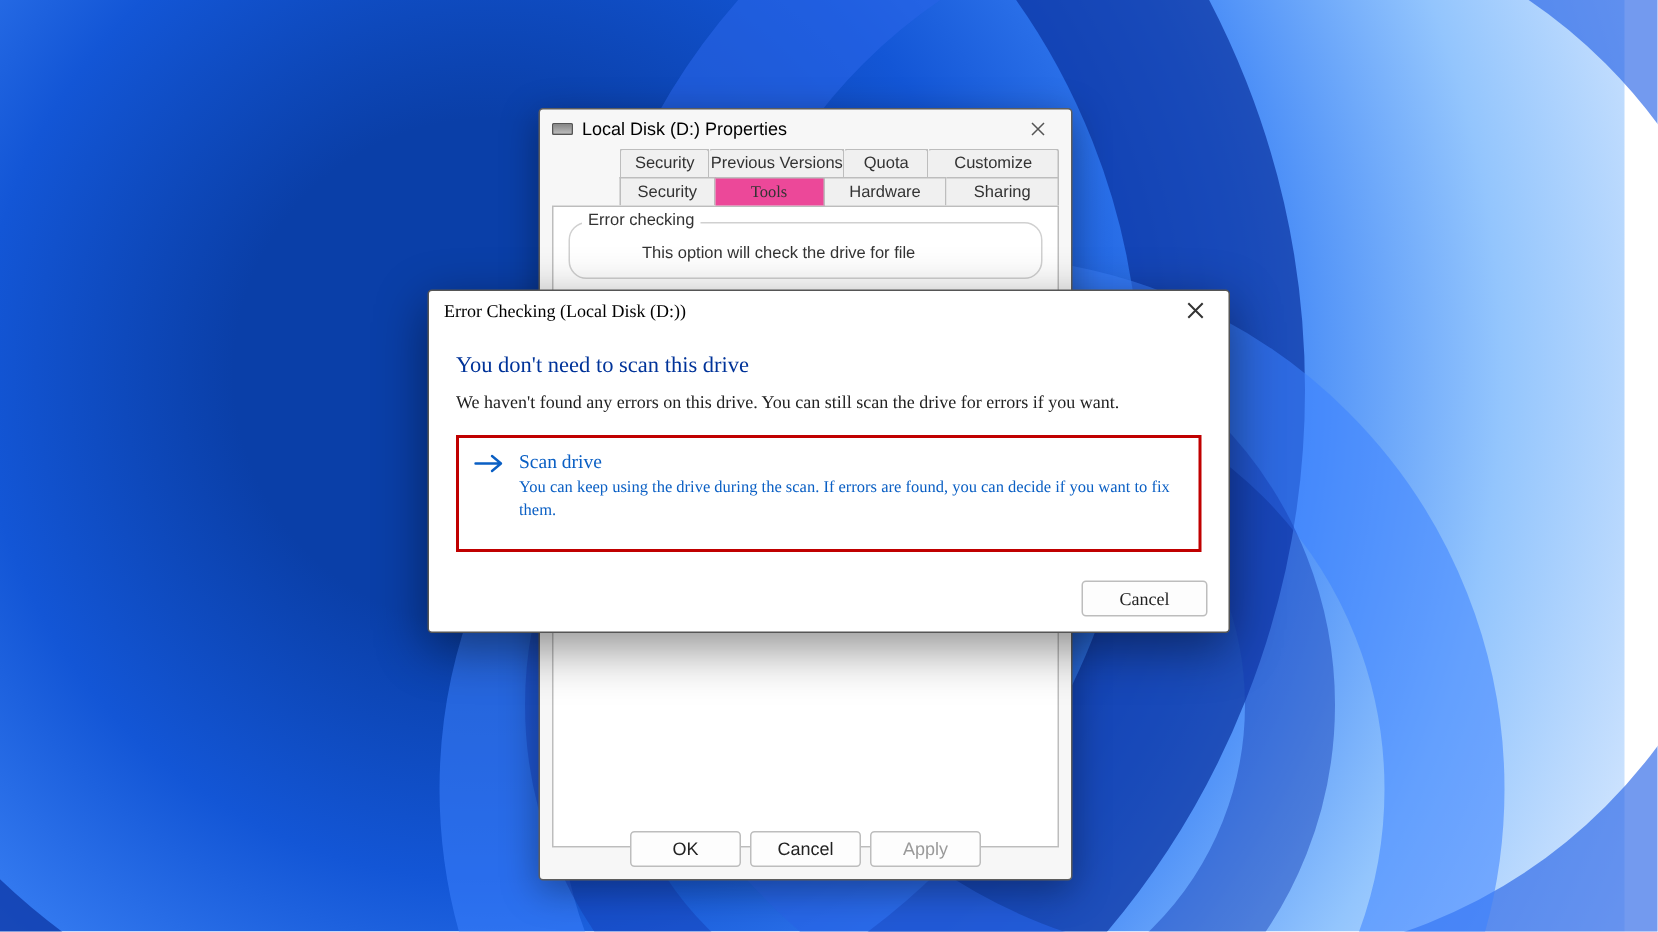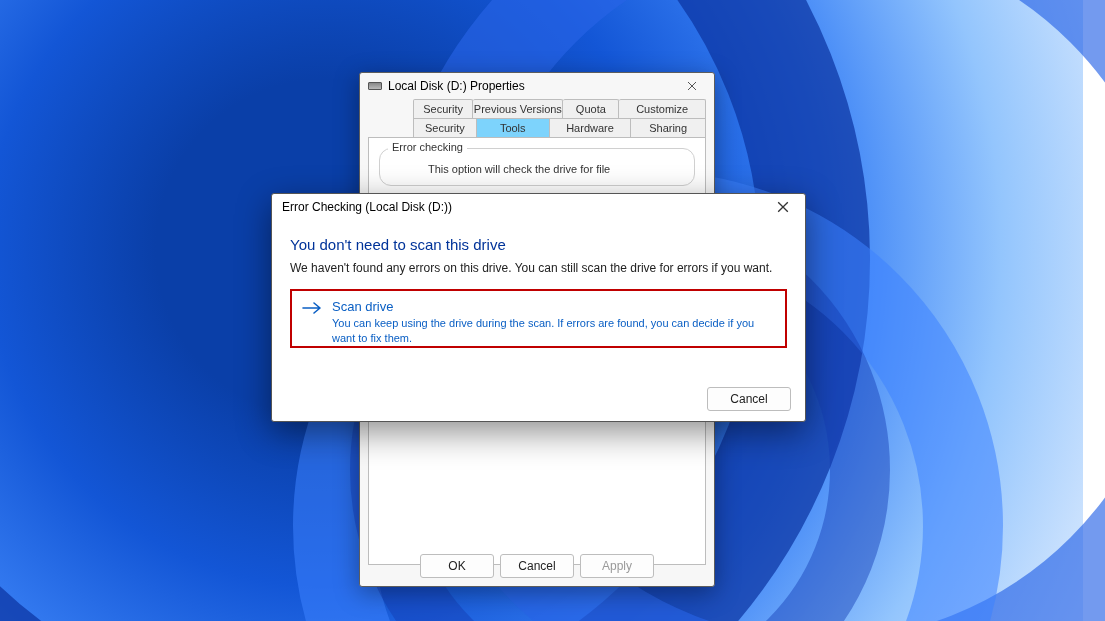--- a/index.html
+++ b/index.html
@@ -14,38 +14,38 @@
   .props-titlebar{height:26px;display:flex;align-items:center;padding:0 2px 0 8px;}
   .drive-icon{width:12px;height:6px;background:linear-gradient(#888,#bbb);border:1px solid #555;border-radius:1px;margin-right:6px;}
   .props-title{flex:1;font-size:12px;color:#000;}
   .props-close{width:40px;height:22px;display:flex;align-items:center;justify-content:center;color:#555;cursor:default;}
   .tabs-wrap{padding:0 8px;}
   .tabs-row{display:flex;margin-left:45px;}
   .tab{border:1px solid #bdbdbd;border-bottom:none;background:#f0f0f0;font-size:11px;color:#333;padding:3px 0;text-align:center;cursor:default;}
   .tabs-row.r1 .tab{border-top-left-radius:2px;border-top-right-radius:2px;}
   .tabs-row .tab + .tab{border-left:none;}
   .tabs-row.r1 .tab:nth-child(1){width:68px;} .tabs-row.r1 .tab:nth-child(2){width:104px;} .tabs-row.r1 .tab:nth-child(3){width:64px;} .tabs-row.r1 .tab:nth-child(4){width:100px;}
-  .tabs-row.r2 .tab:nth-child(1){width:72px;} .tabs-row.r2 .tab:nth-child(2){width:84px;background:#7dd3fc;} .tabs-row.r2 .tab:nth-child(3){width:94px;} .tabs-row.r2 .tab:nth-child(4){width:86px;}
+  .tabs-row.r2 .tab:nth-child(1){width:72px;} .tabs-row.r2 .tab:nth-child(2){width:84px;background:#ec4899;font-family:Liberation Serif, serif;} .tabs-row.r2 .tab:nth-child(3){width:94px;} .tabs-row.r2 .tab:nth-child(4){width:86px;}
   .tab.active{background:#fff;position:relative;z-index:2;}
   .tab-body{border:1px solid #bdbdbd;background:#fff;height:406px;padding:10px 10px;position:relative;}
   .groupbox{border:1px solid #d0d0d0;border-radius:12px;padding:14px 10px 10px;position:relative;}
   .groupbox-title{position:absolute;top:-8px;left:8px;background:#fff;padding:0 4px;font-size:11px;color:#333;}
   .group-desc{font-size:11px;color:#333;margin-left:38px;}
   .btnrow{position:absolute;bottom:8px;left:0;right:0;display:flex;justify-content:center;gap:6px;}
   .winbtn{min-width:72px;height:22px;border:1px solid #bdbdbd;border-radius:3px;background:#fdfdfd;font-size:12px;color:#222;cursor:default;display:flex;align-items:center;justify-content:center;}
   .winbtn.disabled{color:#9a9a9a;}
   
-  .errchk{position:absolute;left:271px;top:193px;width:533px;height:227px;background:#fff;border:1px solid #555;border-radius:3px;box-shadow:0 10px 34px rgba(0,0,0,.45);}
+  .errchk{position:absolute;left:285px;top:193px;width:533px;height:227px;background:#fff;border:1px solid #555;border-radius:3px;box-shadow:0 10px 34px rgba(0,0,0,.45);font-family:Liberation Serif, serif;}
   .errchk-titlebar{height:26px;display:flex;align-items:center;padding:0 2px 0 10px;}
   .errchk-title{flex:1;font-size:12px;color:#000;}
   .errchk-close{width:40px;height:22px;display:flex;align-items:center;justify-content:center;color:#333;cursor:default;}
   .errchk-body{padding:6px 18px 0 18px;}
   .errchk-head{font-size:15px;color:#003399;margin:10px 0 8px 0;}
   .errchk-sub{font-size:12px;color:#222;margin-bottom:14px;}
-  .scan-action{border:2px solid #c00000;padding:8px 10px 0 10px;display:flex;gap:10px;cursor:default;}
+  .scan-action{border:2px solid #c00000;padding:8px 10px 18px 10px;display:flex;gap:10px;cursor:default;}
   .arrow-icon{flex:0 0 auto;margin-top:2px;}
   .scan-title{font-size:13px;color:#0a5fc4;}
   .scan-desc{font-size:11px;color:#0a5fc4;margin-top:2px;line-height:1.35;}
   .errchk-foot{position:absolute;bottom:10px;right:14px;}
   svg{display:block;}
 </style>
 </head>
 <body>
 
 <div class="desktop">

